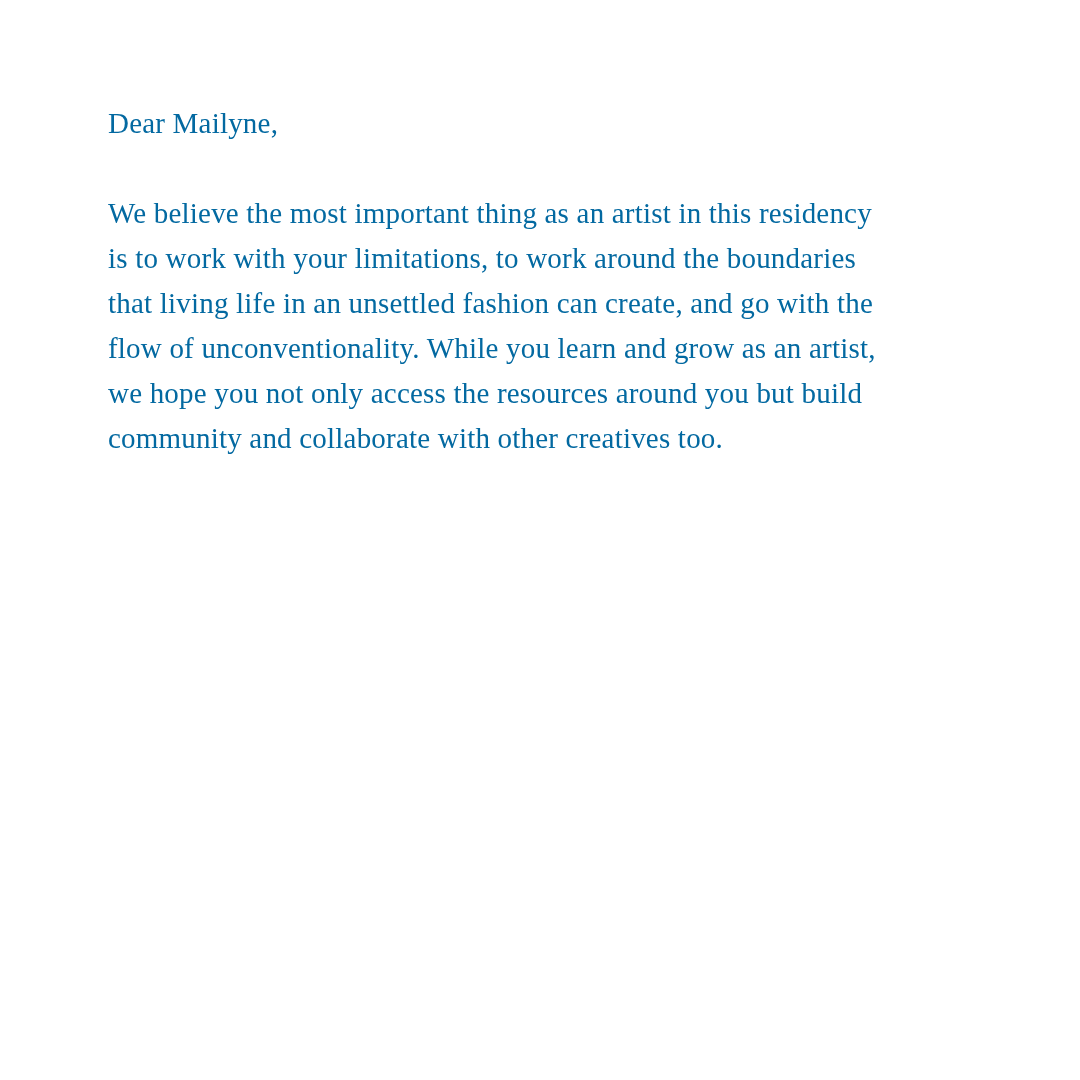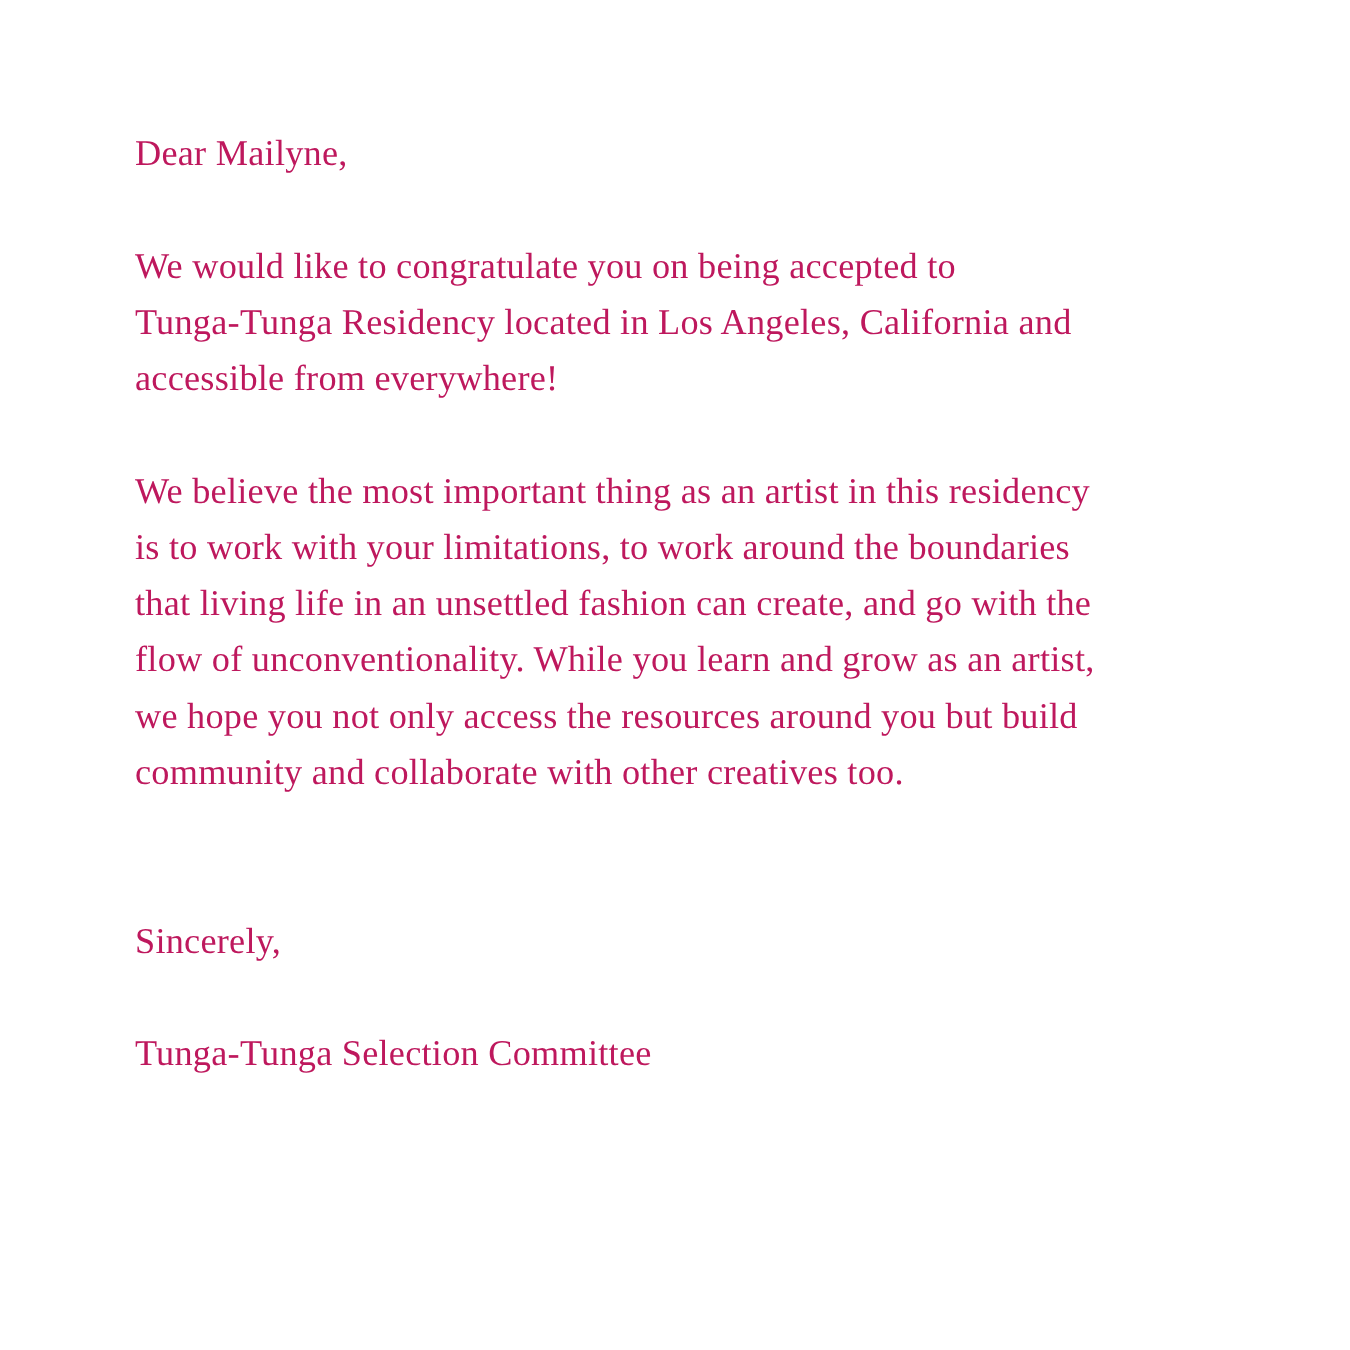--- a/index.html
+++ b/index.html
@@ -11,21 +11,21 @@
     height: 1080px;
     background: #ffffff;
     overflow: hidden;
     font-family: "Liberation Serif", "DejaVu Serif", serif;
   }
   .letter {
     position: absolute;
     left: 108px;
     top: 101px;
     width: 950px;
-    color: #be185d;
+    color: #0369a1;
     font-size: 29px;
     line-height: 45px;
     letter-spacing: 0.2px;
     font-weight: 400;
   }
   .para {
     white-space: pre-line;
     margin: 0 0 45px 0;
   }
   .para:last-child {
@@ -35,30 +35,23 @@
     white-space: pre-line;
   }
 </style>
 </head>
 <body>
 
 <div class="letter">
 
   <div class="para">Dear Mailyne,</div>
 
-  <div class="para">We would like to congratulate you on being accepted to
-Tunga-Tunga Residency located in Los Angeles, California and
-accessible from everywhere!</div>
 
   <div class="para">We believe the most important thing as an artist in this residency
 is to work with your limitations, to work around the boundaries
 that living life in an unsettled fashion can create, and go with the
 flow of unconventionality. While you learn and grow as an artist,
 we hope you not only access the resources around you but build
 community and collaborate with other creatives too.</div>
 
 
-  <div class="para sig-block">
-    <div>Sincerely,</div>
-    <div>Tunga-Tunga Selection Committee</div>
-  </div>
 
 </div>
 
 </body></html>

